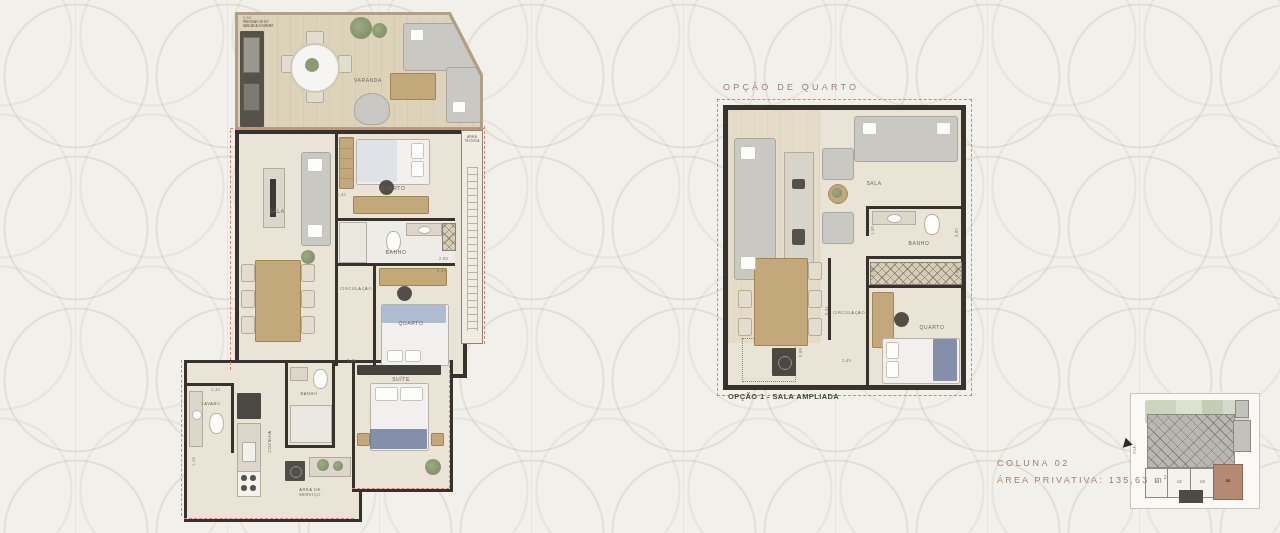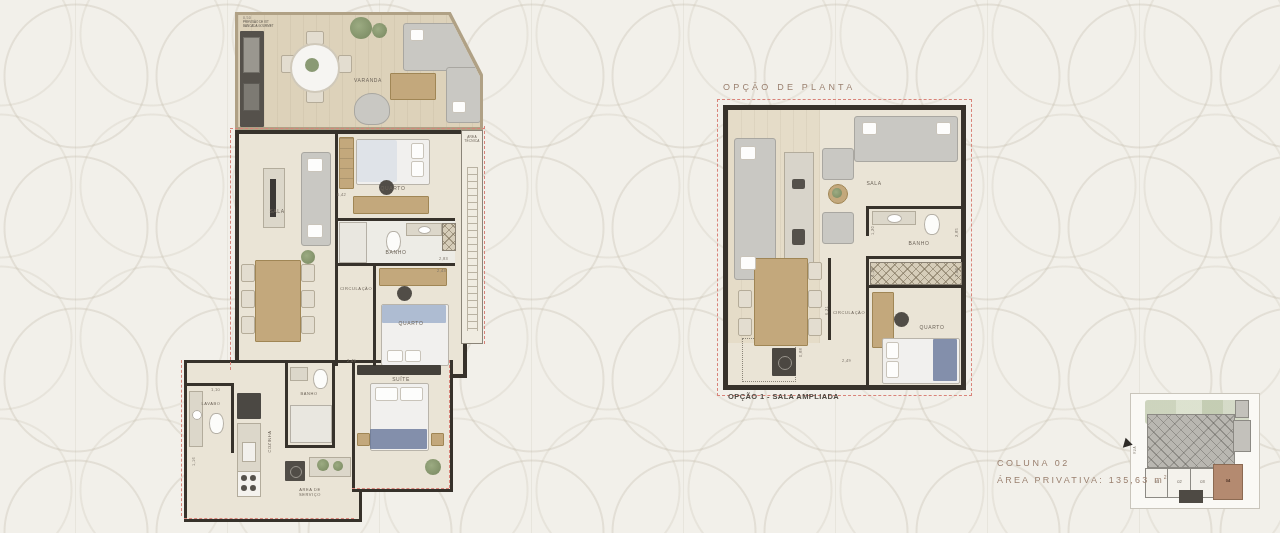--- a/index.html
+++ b/index.html
@@ -201,21 +201,21 @@
       <div class="wood" style="left:2px;top:70px;width:11px;height:11px;"></div>
       <div class="wood" style="left:76px;top:70px;width:11px;height:11px;"></div>
       <div class="plant" style="left:70px;top:96px;width:16px;height:16px;"></div>
     </div>
     <div class="dash" style="left:4px;top:510px;width:170px;border-top:1px dashed #d98379;"></div>
     <div class="dash" style="left:1px;top:352px;height:156px;border-left:1px dashed #d98379;"></div>
     <div class="dash" style="left:269px;top:352px;height:128px;border-left:1px dashed #d98379;"></div>
     <div class="dash" style="left:172px;top:480px;width:97px;border-top:1px dashed #d98379;"></div>
   </div>
 
-  <div class="title-text" style="left:723px;top:82px;">OPÇÃO DE PLANTA</div>
+  <div class="title-text" style="left:723px;top:82px;">OPÇÃO DE QUARTO</div>
 
   <div class="dash" style="left:717px;top:99px;width:253px;height:295px;border:1px dashed #d98379;"></div>
   <div class="abs floor" style="left:723px;top:105px;width:243px;height:285px;border:5px solid #37322b;box-sizing:border-box;">
     <div class="abs plank" style="left:0;top:0;width:92px;height:233px;background-color:#e5dcc8;"></div>
     <div class="gray" style="left:126px;top:6px;width:102px;height:44px;"></div>
     <div class="pillow" style="left:134px;top:12px;width:13px;height:11px;"></div>
     <div class="pillow" style="left:208px;top:12px;width:13px;height:11px;"></div>
     <div class="gray" style="left:6px;top:28px;width:40px;height:140px;"></div>
     <div class="pillow" style="left:12px;top:36px;width:14px;height:12px;"></div>
     <div class="pillow" style="left:12px;top:146px;width:14px;height:12px;"></div>

